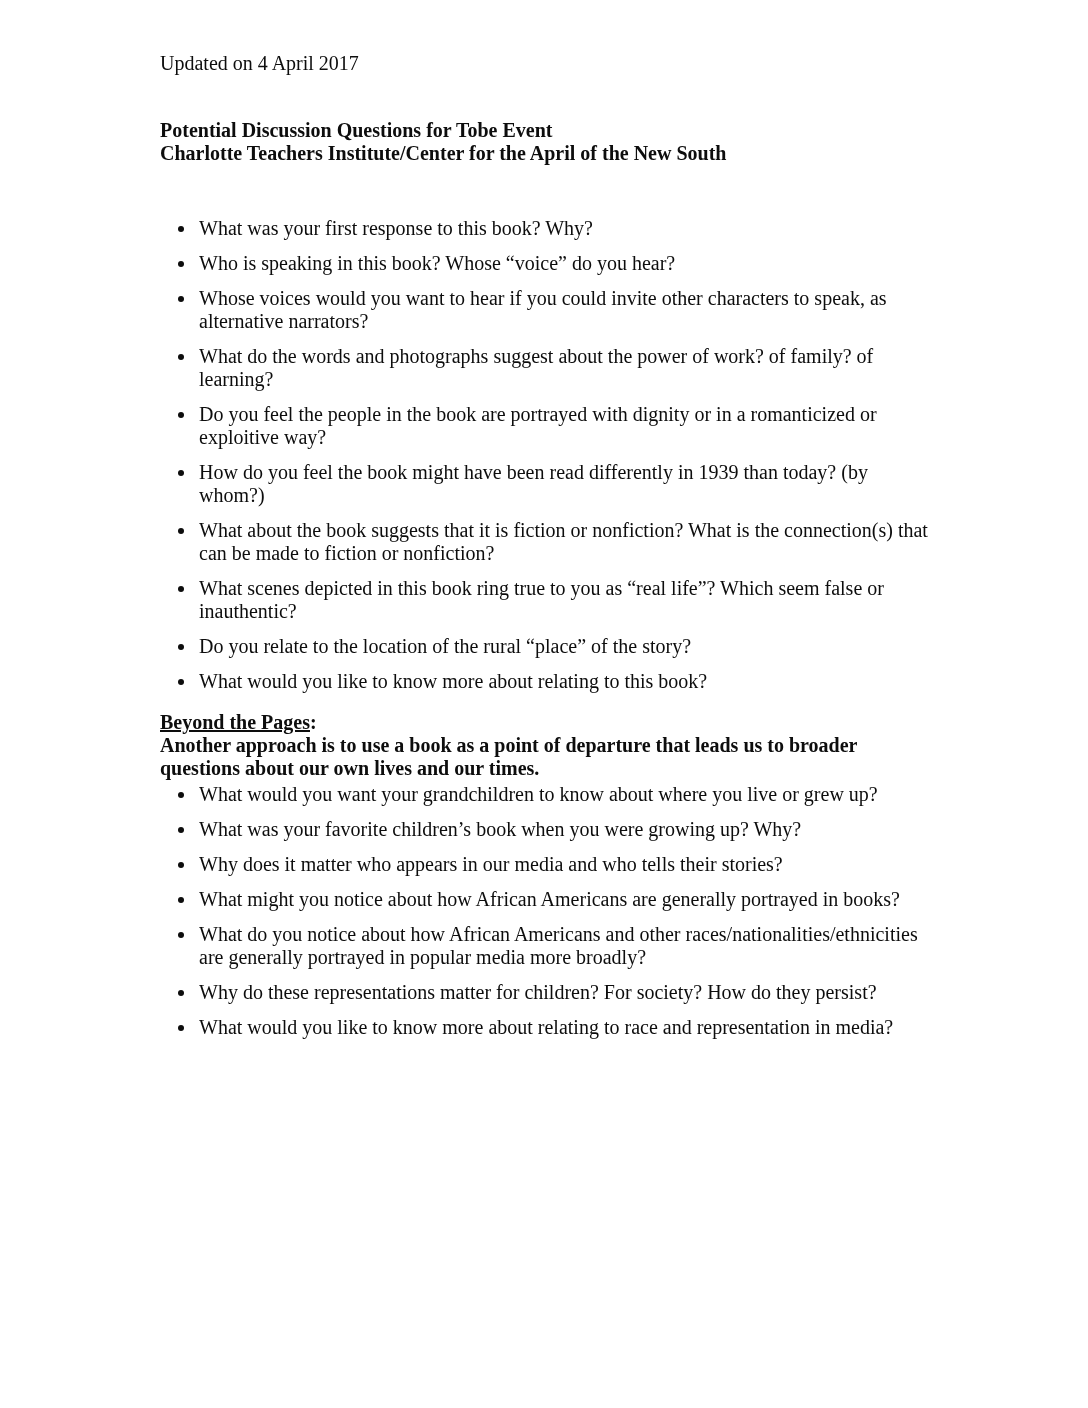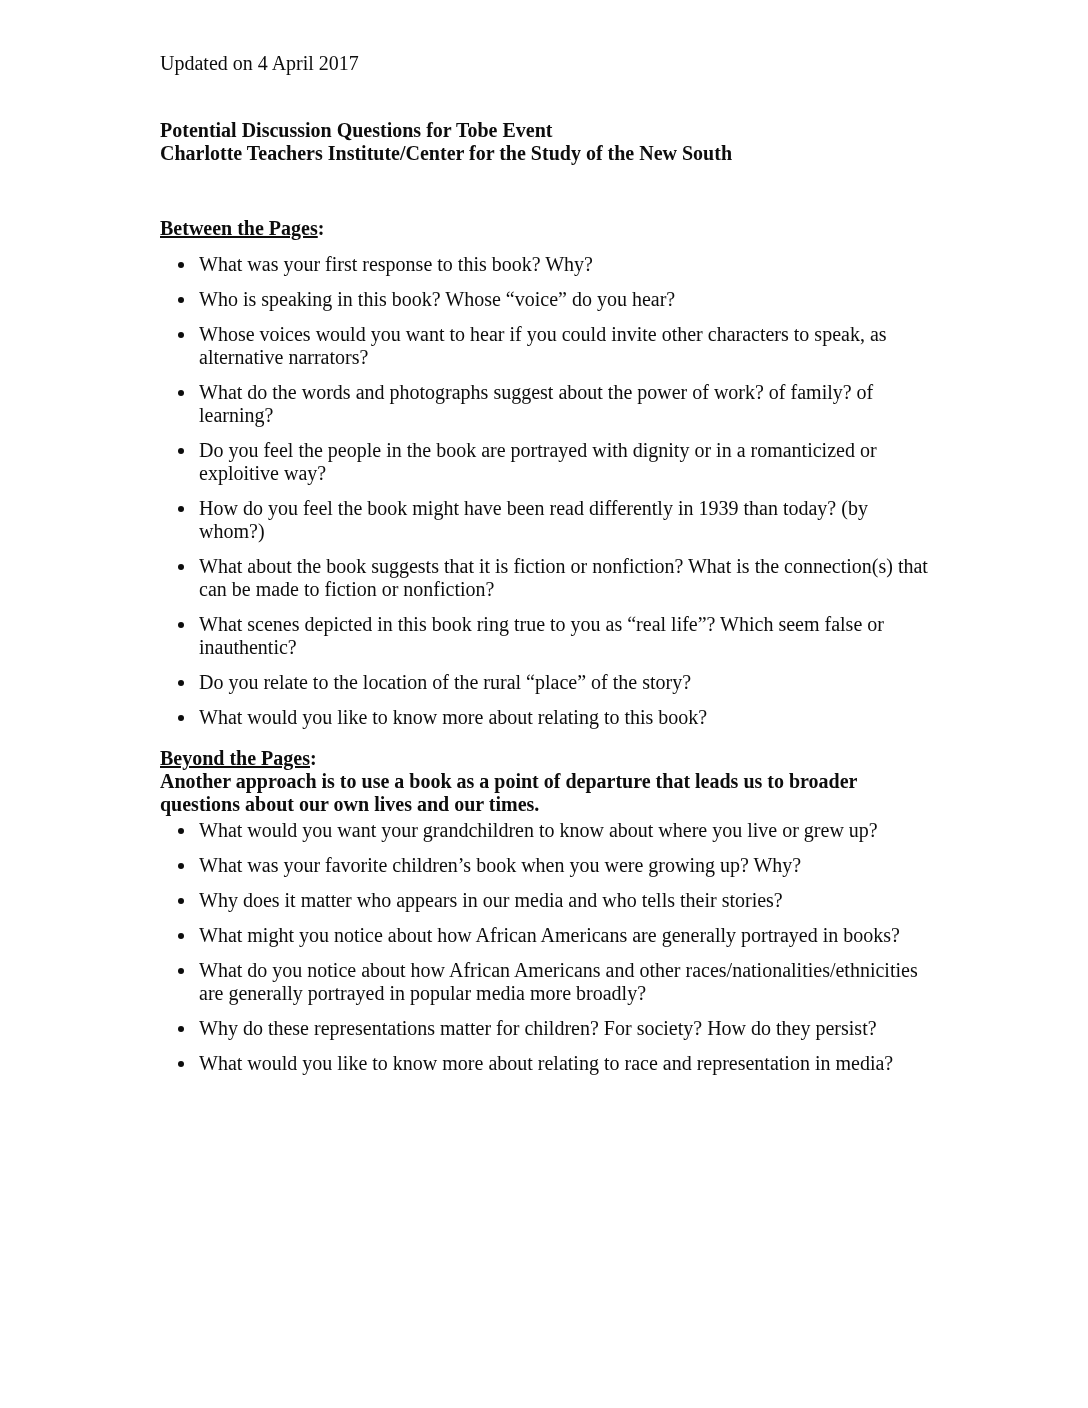--- a/index.html
+++ b/index.html
@@ -59,27 +59,24 @@
 </style>
 </head>
 <body>
 
 <div class="page">
 
   <div class="updated-line">Updated on 4 April 2017</div>
 
   <div class="doc-title">
     <div>Potential Discussion Questions for Tobe Event</div>
-    <div>Charlotte Teachers Institute/Center for the Study of the New South</div>
+    <div>Charlotte Teachers Institute/Center for the April of the New South</div>
   </div>
 
   <section class="doc-section">
-    <div class="section-heading">
-      <span class="underlined">Between the Pages</span><span>:</span>
-    </div>
     <ul class="question-list">
         <li>What was your first response to this book? Why?</li>
         <li>Who is speaking in this book?  Whose “voice” do you hear?</li>
         <li>Whose voices would you want to hear if you could invite other characters to speak, as alternative narrators?</li>
         <li>What do the words and photographs suggest about the power of work? of family? of learning?</li>
         <li>Do you feel the people in the book are portrayed with dignity or in a romanticized or exploitive way?</li>
         <li>How do you feel the book might have been read differently in 1939 than today? (by whom?)</li>
         <li>What about the book suggests that it is fiction or nonfiction? What is the connection(s) that can be made to fiction or nonfiction?</li>
         <li>What scenes depicted in this book ring true to you as “real life”?  Which seem false or inauthentic?</li>
         <li>Do you relate to the location of the rural “place” of the story?</li>

